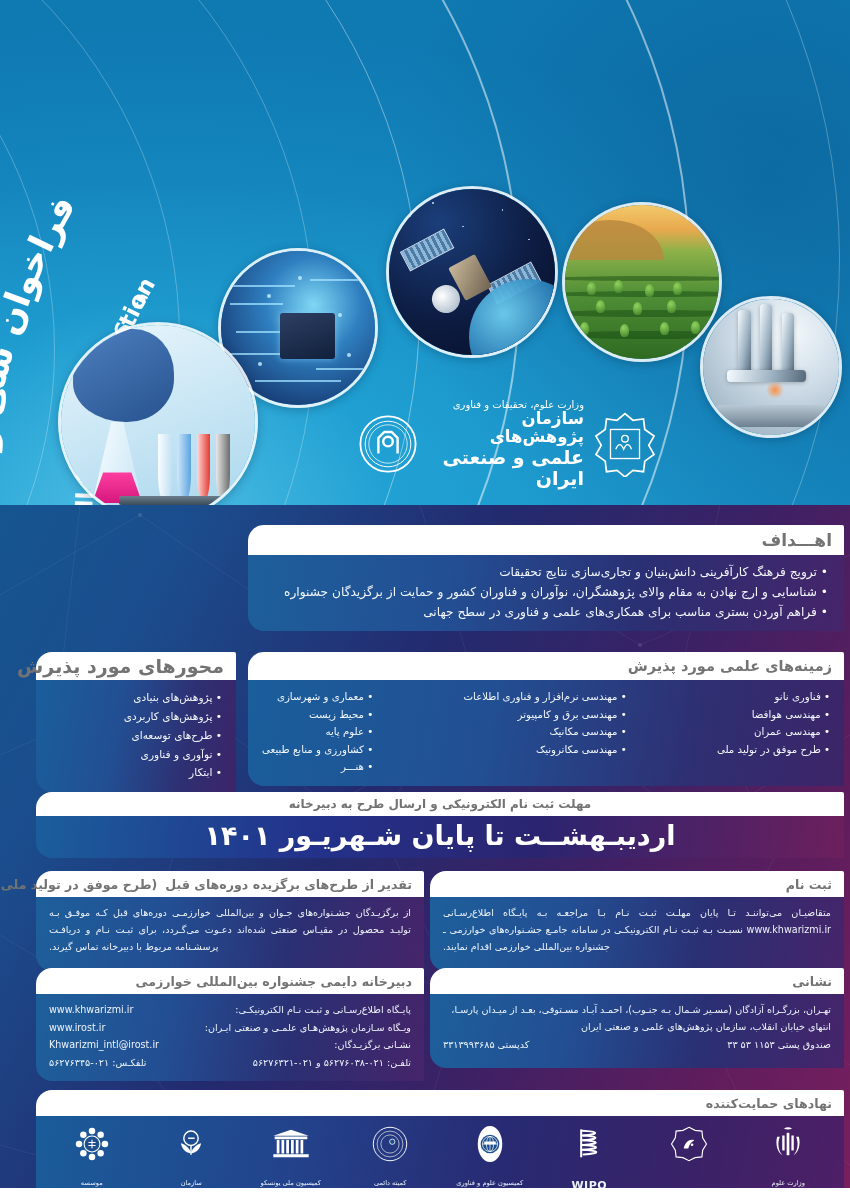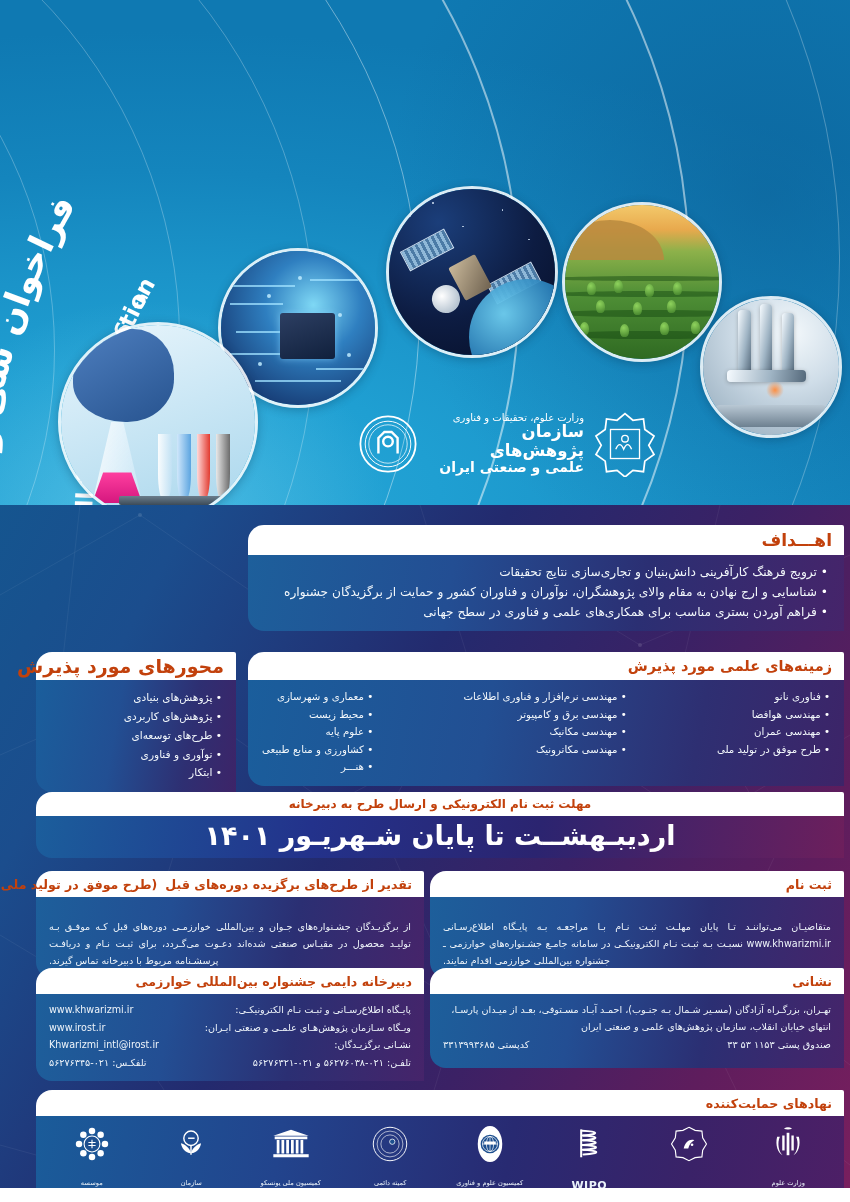--- a/index.html
+++ b/index.html
@@ -160,21 +160,21 @@
   
   .orglogo {
     position: absolute; left: 358px; top: 398px; width: 300px; height: 92px;
     display: flex; align-items: center; justify-content: center; gap: 8px;
   }
   .khw-seal { width: 66px; height: 66px; flex: 0 0 auto; }
   .irost-seal { width: 60px; height: 60px; flex: 0 0 auto; }
   .org-text { color: #ffffff; text-align: right; line-height: 1.12; }
   .org-text .l1 { font-size: 10px; letter-spacing: .2px; }
   .org-text .l2 { font-size: 16.5px; font-weight: bold; }
-  .org-text .l3 { font-size: 14px; font-weight: bold; }
+  .org-text .l3 { font-size: 19px; font-weight: bold; }
 
   
   .lower {
     position: absolute; left: 0; top: 505px; width: 850px; height: 697px;
     background: linear-gradient(118deg, #15558f 0%, #1b4d8d 16%, #232a6e 42%, #3b2165 62%, #5e1d5d 82%, #7a1f5e 100%);
   }
   .lower .mesh {
     position: absolute; inset: 0; opacity: .22;
   }
   .lower-bottomfade {
@@ -184,21 +184,21 @@
 
   
   .card { position: absolute; }
   .card-head {
     background: #ffffff; height: 28px;
     display: flex; align-items: center; justify-content: flex-start;
     padding: 0 12px 0 14px;
     border-top-right-radius: 2px;
   }
   .card-head .htxt {
-    color: #c2410c; font-weight: bold; font-size: 14.5px; white-space: nowrap; text-align: center;
+    color: #737373; font-weight: bold; font-size: 14.5px; white-space: nowrap; text-align: center;
   }
   .card-head .hsub { font-size: 10px; font-weight: bold; margin-right: 8px; }
   .card-body {
     background: linear-gradient(100deg,#1d5f9b 0%,#234e93 34%,#2b2f73 66%,#46246a 100%);
     padding: 8px 14px 10px 14px;
     color: #eef4fa;
   }
   .card-body.flat-blue {
     background: linear-gradient(100deg,#1a5e9c 0%,#224f93 40%,#2e2f72 75%,#3d2468 100%);
   }
@@ -246,21 +246,21 @@
   }
   #deadline .dtxt {
     font-size: 27px; font-weight: bold; color: #ffffff; letter-spacing: 1px;
   }
 
   
   .infocard .card-head { height: 26px; }
   .infocard .card-head .htxt { font-size: 12.6px; }
   .infocard .body-txt {
     font-size: 9.6px; line-height: 1.78; text-align: justify;
-    text-align-last: left; direction: rtl; margin-top: 14px;
+    text-align-last: left; direction: rtl;
   }
   #prize { left: 36px; top: 871px; width: 388px; }
   #regist { left: 430px; top: 871px; width: 414px; }
   #secretariat { left: 36px; top: 968px; width: 388px; }
   #address { left: 430px; top: 968px; width: 414px; }
   #prize .card-body, #secretariat .card-body { padding: 7px 13px 9px; min-height: 74px; }
   #regist .card-body, #address .card-body { padding: 7px 13px 9px; min-height: 74px; }
 
   .contact-rows { font-size: 9.6px; line-height: 1.85; }
   .contact-rows .row2 { display: flex; justify-content: space-between; gap: 10px; }

